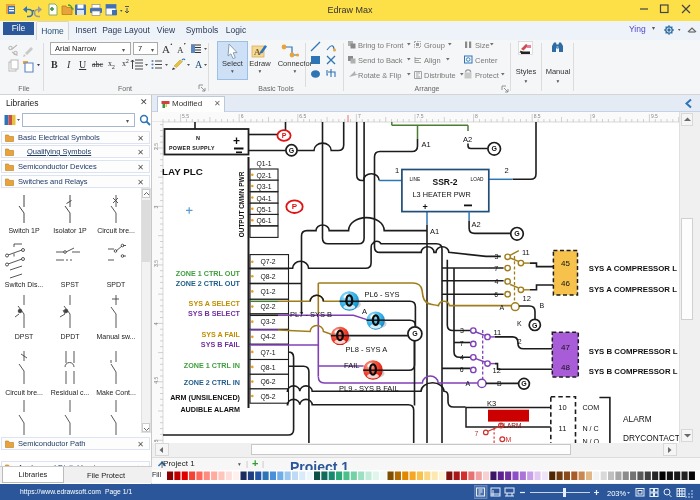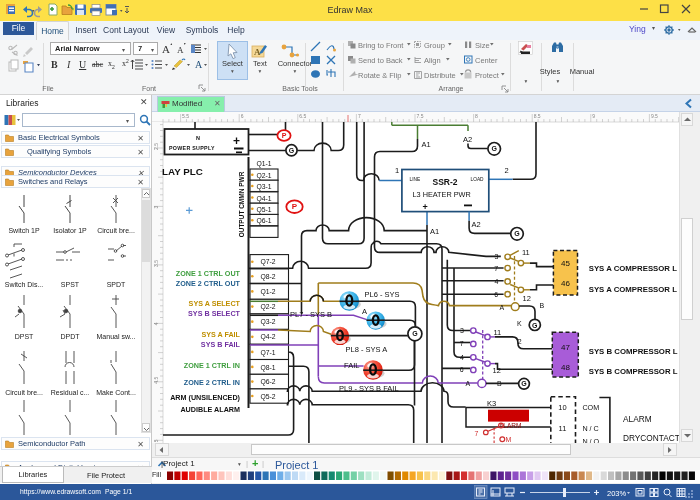--- a/index.html
+++ b/index.html
@@ -13,33 +13,33 @@
 
 
 #tabrow { position:absolute; left:0; top:21px; width:700px; height:19px; background:#eef3fa; }
 .rtab { position:absolute; top:0; height:19px; font-size:8.5px; color:#2b3a55; text-align:center; line-height:19px; white-space:nowrap; }
 #filetab { position:absolute; left:3px; top:1px; width:31px; height:13px; background:#2b579a; color:#fff; font-size:8.5px; text-align:center; line-height:13px; }
 #hometab { position:absolute; left:36px; top:0px; width:33px; height:20px; background:#f5f6f7; border:1px solid #d4d4d4; border-bottom:none; color:#1f4e79; font-size:8.5px; text-align:center; line-height:19px; border-radius:2px 2px 0 0; }
 
 
 #ribbon { position:absolute; left:0; top:40px; width:700px; height:55px; background:#f5f6f7; border-bottom:1px solid #d4d4d4; }
 .gsep { position:absolute; top:3px; height:48px; width:1px; background:#dcdcdc; }
-.glabel { position:absolute; top:45px; font-size:7px; color:#666; text-align:center;margin-left:24px; }
-.combo { position:absolute; background:#fff; border:1px solid #ababab; font-size:7.5px; color:#222;font-weight:bold; }
+.glabel { position:absolute; top:45px; font-size:7px; color:#666; text-align:center; }
+.combo { position:absolute; background:#fff; border:1px solid #ababab; font-size:7.5px; color:#222; }
 .carr { position:absolute; font-size:6px; color:#555; }
 
 
 #leftpanel { position:absolute; left:0; top:95px; width:152px; height:389px; background:#fff; border-right:1px solid #c8c8c8; }
 .acc { position:absolute; left:1px; width:149px; height:13px; background:#fdfdfd; border:1px solid #dbe4f0; font-size:7.5px; color:#1f3c66; line-height:12px; }
 .accx { position:absolute; right:5px; top:1px; color:#555; font-size:8px; }
 .folder { position:absolute; left:3px; top:2px; width:9px; height:8px; }
 
 
 #tabbar2 { position:absolute; left:152px; top:95px; width:548px; height:17px; background:#e4ebf5; border-bottom:1px solid #c5d3e8; }
-#doctab { position:absolute; left:5px; top:1px; width:68px; height:16px; background:#86efac; border:1px solid #b9c9de; border-bottom:none; font-size:8px; color:#333; }
+#doctab { position:absolute; left:5px; top:1px; width:68px; height:16px; background:#ffffff; border:1px solid #b9c9de; border-bottom:none; font-size:8px; color:#333; }
 #vscroll { position:absolute; left:679px; top:112px; width:15px; height:331px; background:#f0f0f0; border-left:1px solid #e0e0e0; }
 #hscroll { position:absolute; left:152px; top:443px; width:527px; height:14px; background:#f0f0f0; }
 #pagetabs { position:absolute; left:152px; top:457px; width:548px; height:13px; background:#f7f7f7; border-top:1px solid #ddd; font-size:8px; }
 #palette { position:absolute; left:152px; top:470px; width:548px; height:13px; background:#fff; }
 #statusbar { position:absolute; left:0; top:484px; width:700px; height:16px; background:#2b579a; color:#fff; font-size:6.8px; }
 </style>
 </head>
 <body>
 <div id="app">
   <div id="titlebar">
@@ -83,24 +83,24 @@
     <svg class="abs" style="left:630px;top:0" width="70" height="21" viewBox="0 0 70 21">
       <path d="M10 9 h8" stroke="#444" stroke-width="1.2"></path>
       <rect x="30.5" y="5" width="7.5" height="7.5" fill="none" stroke="#444" stroke-width="1.2"></rect>
       <path d="M52 5 l8 8 M60 5 l-8 8" stroke="#444" stroke-width="1.2"></path>
     </svg>
   </div>
   <div id="tabrow">
     <div id="filetab">File</div>
     <div id="hometab">Home</div>
     <div class="rtab" style="left:72px;width:28px;">Insert</div>
-    <div class="rtab" style="left:102px;width:48px;">Cont Layout</div>
+    <div class="rtab" style="left:102px;width:48px;">Page Layout</div>
     <div class="rtab" style="left:153px;width:26px;">View</div>
     <div class="rtab" style="left:182px;width:40px;">Symbols</div>
-    <div class="rtab" style="left:223px;width:26px;">Help</div>
+    <div class="rtab" style="left:223px;width:26px;">Logic</div>
     <div class="abs" style="left:629px;top:3px;font-size:8.5px;color:#4f48c8;">Ying</div>
     <div class="abs" style="left:652px;top:3px;font-size:6px;color:#555;">▾</div>
     <svg class="abs" style="left:662px;top:2px" width="38" height="14" viewBox="0 0 38 14">
       <g fill="none" stroke="#2e6da4" stroke-width="1.3">
         <circle cx="7" cy="7" r="3.2"></circle>
         <circle cx="7" cy="7" r="1" fill="#2e6da4"></circle>
         <path d="M7 2.2 v2 M7 9.8 v2 M2.2 7 h2 M9.8 7 h2 M3.6 3.6 l1.4 1.4 M10.4 10.4 l-1.4 -1.4 M10.4 3.6 l-1.4 1.4 M3.6 10.4 l1.4 -1.4"></path>
       </g>
       <path d="M16 6 l2.5 0 l-1.25 2 Z" fill="#555"></path>
       <path d="M26 9 l4 -4 l4 4" stroke="#666" stroke-width="1.2" fill="none"></path>
@@ -185,21 +185,21 @@
     <svg class="abs" style="left:225px;top:3px" width="16" height="17" viewBox="0 0 16 17">
       <path d="M4 1 L12 9.5 L8.2 9.8 L10.3 14.6 L8 15.6 L5.9 10.8 L3 13 Z" fill="#fff" stroke="#8a9db5" stroke-width="1"></path>
     </svg>
     <div class="abs" style="left:217px;top:19px;width:31px;text-align:center;font-size:7.5px;color:#333;">Select</div>
     <div class="abs" style="left:217px;top:28px;width:31px;text-align:center;font-size:5.5px;color:#555;">▾</div>
     <svg class="abs" style="left:251px;top:3px" width="18" height="17" viewBox="0 0 18 17">
       <rect x="1" y="3" width="12" height="11" fill="#f5d896" stroke="#d9b05e" stroke-width="0.8"></rect>
       <text x="3" y="12" font-size="9" font-weight="bold" fill="#7a6226" font-family="Liberation Serif">A</text>
       <path d="M9 9 L14 2 L16 3.5 L11.5 10 l-3 1 z" fill="#2e75b6"></path>
     </svg>
-    <div class="abs" style="left:249px;top:19px;width:22px;text-align:center;font-size:7.5px;color:#333;">Text</div>
+    <div class="abs" style="left:249px;top:19px;width:22px;text-align:center;font-size:7.5px;color:#333;">Edraw</div>
     <div class="abs" style="left:249px;top:28px;width:22px;text-align:center;font-size:5.5px;color:#555;">▾</div>
     <svg class="abs" style="left:280px;top:3px" width="20" height="17" viewBox="0 0 20 17">
       <path d="M4 4 h8 v8 h5" stroke="#2e75b6" stroke-width="1.2" fill="none"></path>
       <circle cx="4" cy="4" r="2.4" fill="#e8a33d"></circle>
       <circle cx="12" cy="12" r="2.4" fill="#e8a33d"></circle>
       <circle cx="17.5" cy="12" r="1.6" fill="#e8a33d"></circle>
     </svg>
     <div class="abs" style="left:272px;top:19px;width:46px;text-align:center;font-size:7.5px;color:#333;">Connector</div>
     <div class="abs" style="left:272px;top:28px;width:46px;text-align:center;font-size:5.5px;color:#555;">▾</div>
     <div class="gsep" style="left:305px;top:3px;height:44px;"></div>
@@ -281,24 +281,24 @@
     </svg>
     <div class="abs" style="left:22px;top:18px;width:113px;height:14px;background:#fff;border:1px solid #a8b8cc;"></div>
     <div class="abs" style="left:126px;top:22px;font-size:6px;color:#555;">▾</div>
     <svg class="abs" style="left:139px;top:19px" width="12" height="12" viewBox="0 0 12 12">
       <circle cx="5" cy="5" r="3.4" fill="none" stroke="#2e75b6" stroke-width="1.5"></circle>
       <path d="M7.5 7.5 L11 11" stroke="#2e75b6" stroke-width="1.8"></path>
     </svg>
     <div class="acc" style="top:36px;"><span style="margin-left:16px;">Basic Electrical Symbols</span><span class="accx">✕</span><svg class="folder" viewBox="0 0 9 8">
           <path d="M0.5 1 h3 l1 1.5 h4 v5 h-8 Z" fill="#e8a33d" stroke="#b97d20" stroke-width="0.6"></path>
         </svg></div>
-    <div class="acc" style="top:50px;"><span style="margin-left:25px;">Qualifying Symbols</span><span class="accx">✕</span><svg class="folder" viewBox="0 0 9 8">
+    <div class="acc" style="top:50px;"><span style="margin-left:25px;text-decoration:underline;">Qualifying Symbols</span><span class="accx">✕</span><svg class="folder" viewBox="0 0 9 8">
           <path d="M0.5 1 h3 l1 1.5 h4 v5 h-8 Z" fill="#e8a33d" stroke="#b97d20" stroke-width="0.6"></path>
         </svg></div>
-    <div class="acc" style="top:71px;font-style:italic;"><span style="margin-left:16px;">Semiconductor Devices</span><span class="accx">✕</span><svg class="folder" viewBox="0 0 9 8">
+    <div class="acc" style="top:65px;"><span style="margin-left:16px;">Semiconductor Devices</span><span class="accx">✕</span><svg class="folder" viewBox="0 0 9 8">
           <path d="M0.5 1 h3 l1 1.5 h4 v5 h-8 Z" fill="#e8a33d" stroke="#b97d20" stroke-width="0.6"></path>
         </svg></div>
     <div class="acc" style="top:80px;"><span style="margin-left:16px;">Switches and Relays</span><span class="accx">✕</span><svg class="folder" viewBox="0 0 9 8">
           <path d="M0.5 1 h3 l1 1.5 h4 v5 h-8 Z" fill="#e8a33d" stroke="#b97d20" stroke-width="0.6"></path>
         </svg></div>
 
     <svg class="abs" style="left:0;top:95px" width="140" height="276" viewBox="0 0 140 276">
       <g stroke="#444" stroke-width="1" fill="none">
 
         <path d="M24 5 v12 M24 33 v-10 l-5 -7"></path>
@@ -714,21 +714,21 @@
   </div>
   <div id="pagetabs">
     <svg class="abs" style="left:5px;top:2px" width="10" height="9" viewBox="0 0 10 9">
         <path d="M1.5 6 L5 2.5 L8.5 6" stroke="#2e75b6" stroke-width="1.6" fill="none"></path>
       </svg>
     <div class="abs" style="left:9px;top:1px;font-size:8px;color:#222;">|Project 1</div>
     <div class="abs" style="left:86px;top:3px;font-size:5.5px;color:#555;">▾</div>
     <div class="abs" style="left:94px;top:1px;font-size:8px;color:#bbb;">|</div>
     <div class="abs" style="left:100px;top:-1px;font-size:11px;color:#2ca02c;font-weight:bold;">+</div>
     <div class="abs" style="left:110px;top:1px;font-size:8px;color:#bbb;">|</div>
-    <div class="abs" style="left:123px;top:1px;font-size:11px;color:#2b579a;font-weight:normal;">Project 1</div>
+    <div class="abs" style="left:138px;top:1px;font-size:14px;color:#2b579a;font-weight:bold;">Project 1</div>
   </div>
   <div id="palette">
     <div class="abs" style="left:0px;top:1px;font-size:7px;color:#222;">Fill</div>
     <div id="swatches" class="abs" style="left:15px;top:0px;"><svg width="533" height="13" viewBox="0 0 533 13">
           <rect x="0.0" y="0.5" width="6.1" height="8.5" fill="#8b0000"></rect>
           <rect x="7.35" y="0.5" width="6.1" height="8.5" fill="#c00000"></rect>
           <rect x="14.7" y="0.5" width="6.1" height="8.5" fill="#e00000"></rect>
           <rect x="22.05" y="0.5" width="6.1" height="8.5" fill="#f44336"></rect>
           <rect x="29.4" y="0.5" width="6.1" height="8.5" fill="#ff6659"></rect>
           <rect x="36.75" y="0.5" width="6.1" height="8.5" fill="#ff8a80"></rect>

